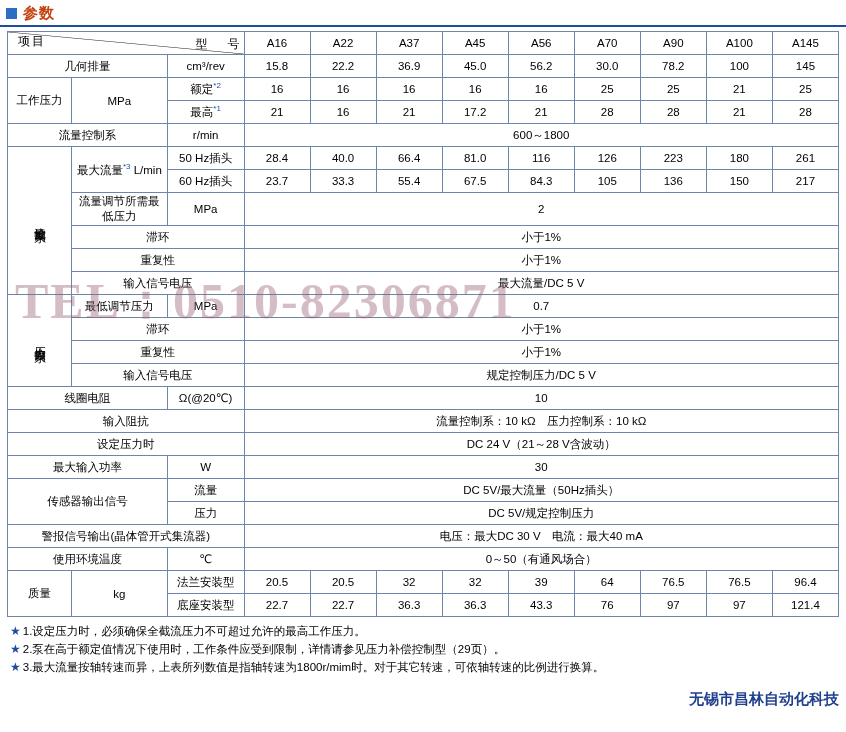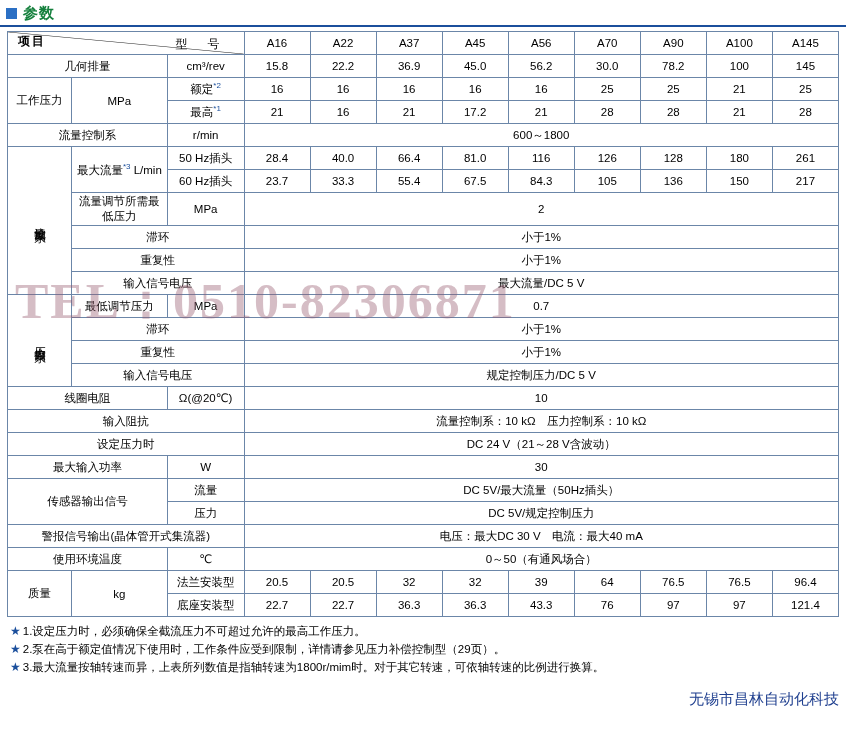--- a/index.html
+++ b/index.html
@@ -11,39 +11,39 @@
     position:relative;overflow:hidden;
   }
   
   .title-bar{
     display:flex;align-items:center;gap:6px;
     padding:4px 6px 2px 6px;
     border-bottom:2px solid #1b4f9c;
     margin:0 0 4px 0;
   }
   .title-square{width:11px;height:11px;background:#2b6fc4;}
-  .title-text{font-size:15px;font-weight:bold;color:#15803d;letter-spacing:1px;}
+  .title-text{font-size:15px;font-weight:bold;color:#c2410c;letter-spacing:1px;}
 
   
   .watermark{
     position:absolute;left:1px;top:0;width:846px;height:732px;
     pointer-events:none;z-index:5;
   }
   .wm-line{
     position:absolute;
     font-family:"Liberation Serif","DejaVu Serif",serif;
     font-size:50px;font-weight:bold;
     color:rgba(150,90,110,0.40);
     white-space:nowrap;letter-spacing:2px;
   }
   .wm1{left:14px;top:268px;}
   .wm2{left:14px;top:358px;}
   .wm-logo{
     position:absolute;right:8px;top:690px;
-    font-size:15px;font-weight:normal;color:#1f3f8f;
+    font-size:15px;font-weight:bold;color:#1f3f8f;
     font-family:"Liberation Sans",sans-serif;
   }
 
   
   table.spec{
     border-collapse:collapse;
     width:832px;margin:0 7px;
     table-layout:fixed;
   }
   table.spec td,table.spec th{
@@ -65,22 +65,22 @@
   .sup{font-size:8px;vertical-align:super;color:#1b4f9c;}
 
   
   td.corner{
     background:#cfe3f2;
     position:relative;padding:0;height:48px;
   }
   td.corner .diag{
     position:absolute;left:0;top:0;width:100%;height:100%;
   }
-  td.corner .m{position:absolute;right:20px;top:4px;font-size:12px;letter-spacing:4px;}
-  td.corner .i{position:absolute;left:10px;bottom:4px;font-size:12px;letter-spacing:2px;font-weight:bold;}
+  td.corner .m{position:absolute;right:0;top:4px;font-size:12px;letter-spacing:4px;}
+  td.corner .i{position:absolute;left:10px;bottom:4px;font-size:12px;letter-spacing:2px;}
 
   
   .notes{margin:6px 10px 0 10px;}
   .note{display:flex;align-items:flex-start;font-size:11.5px;line-height:17px;margin-bottom:1px;}
   .star{color:#1b4f9c;margin-right:2px;font-size:12px;}
   .note-txt{flex:1;}
 </style>
 </head>
 <body>
 
@@ -183,21 +183,21 @@
       <span>最大流量</span><span class="sup">*3</span>
       <span>L/min</span>
     </td>
     <td class="lbl-c">50 Hz插头</td>
     <td>28.4</td>
     <td>40.0</td>
     <td>66.4</td>
     <td>81.0</td>
     <td>116</td>
     <td>126</td>
-    <td>128</td>
+    <td>223</td>
     <td>180</td>
     <td>261</td>
   </tr>
   <tr>
     <td class="lbl-c">60 Hz插头</td>
     <td>23.7</td>
     <td>33.3</td>
     <td>55.4</td>
     <td>67.5</td>
     <td>84.3</td>

